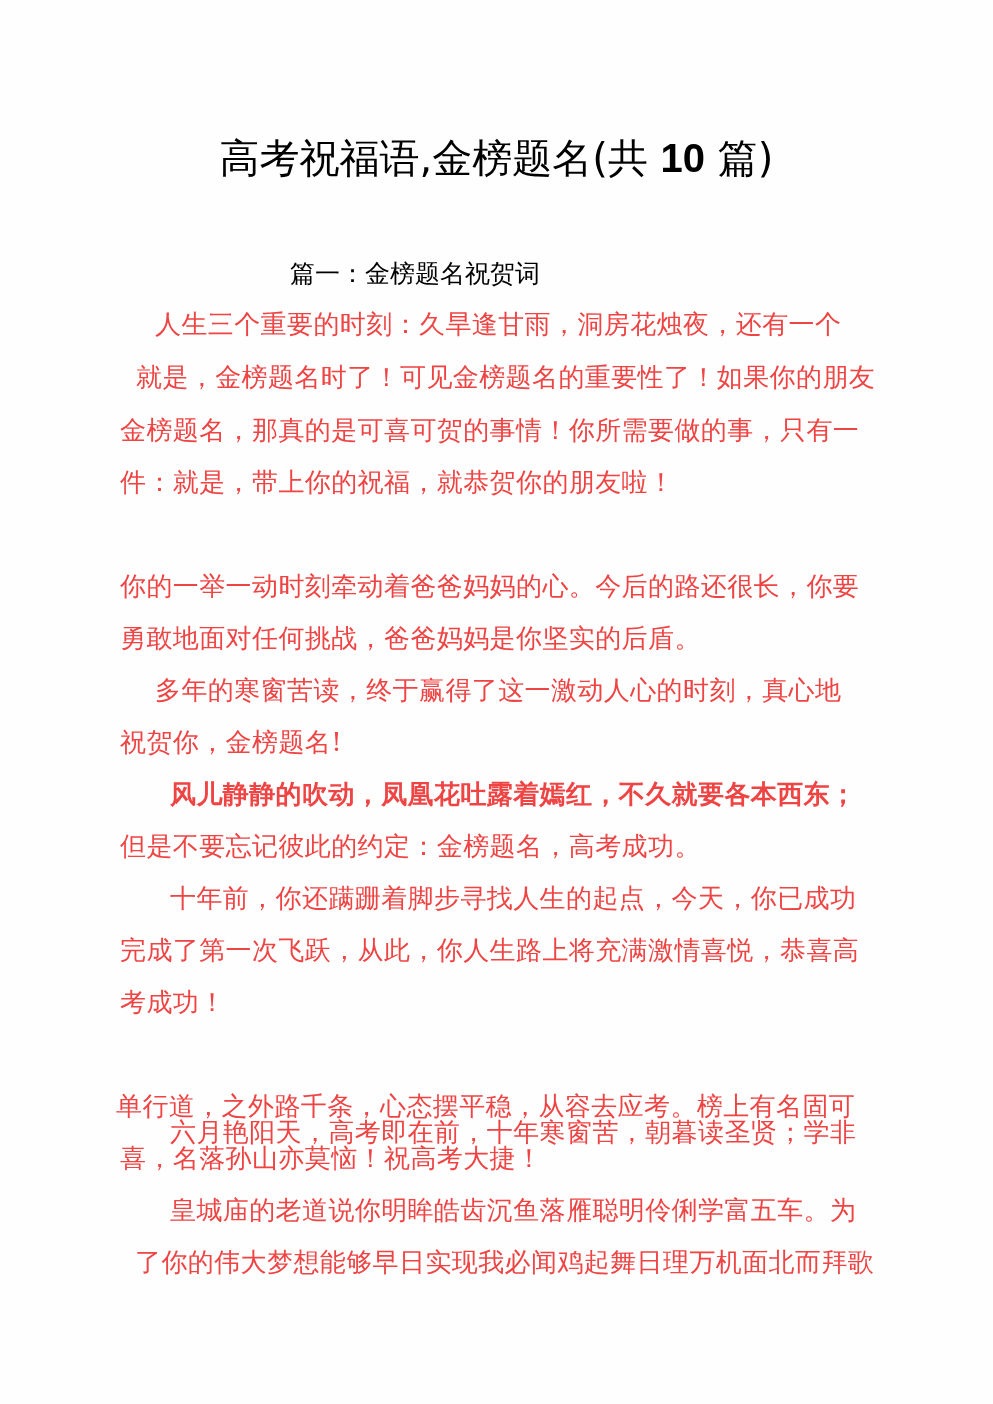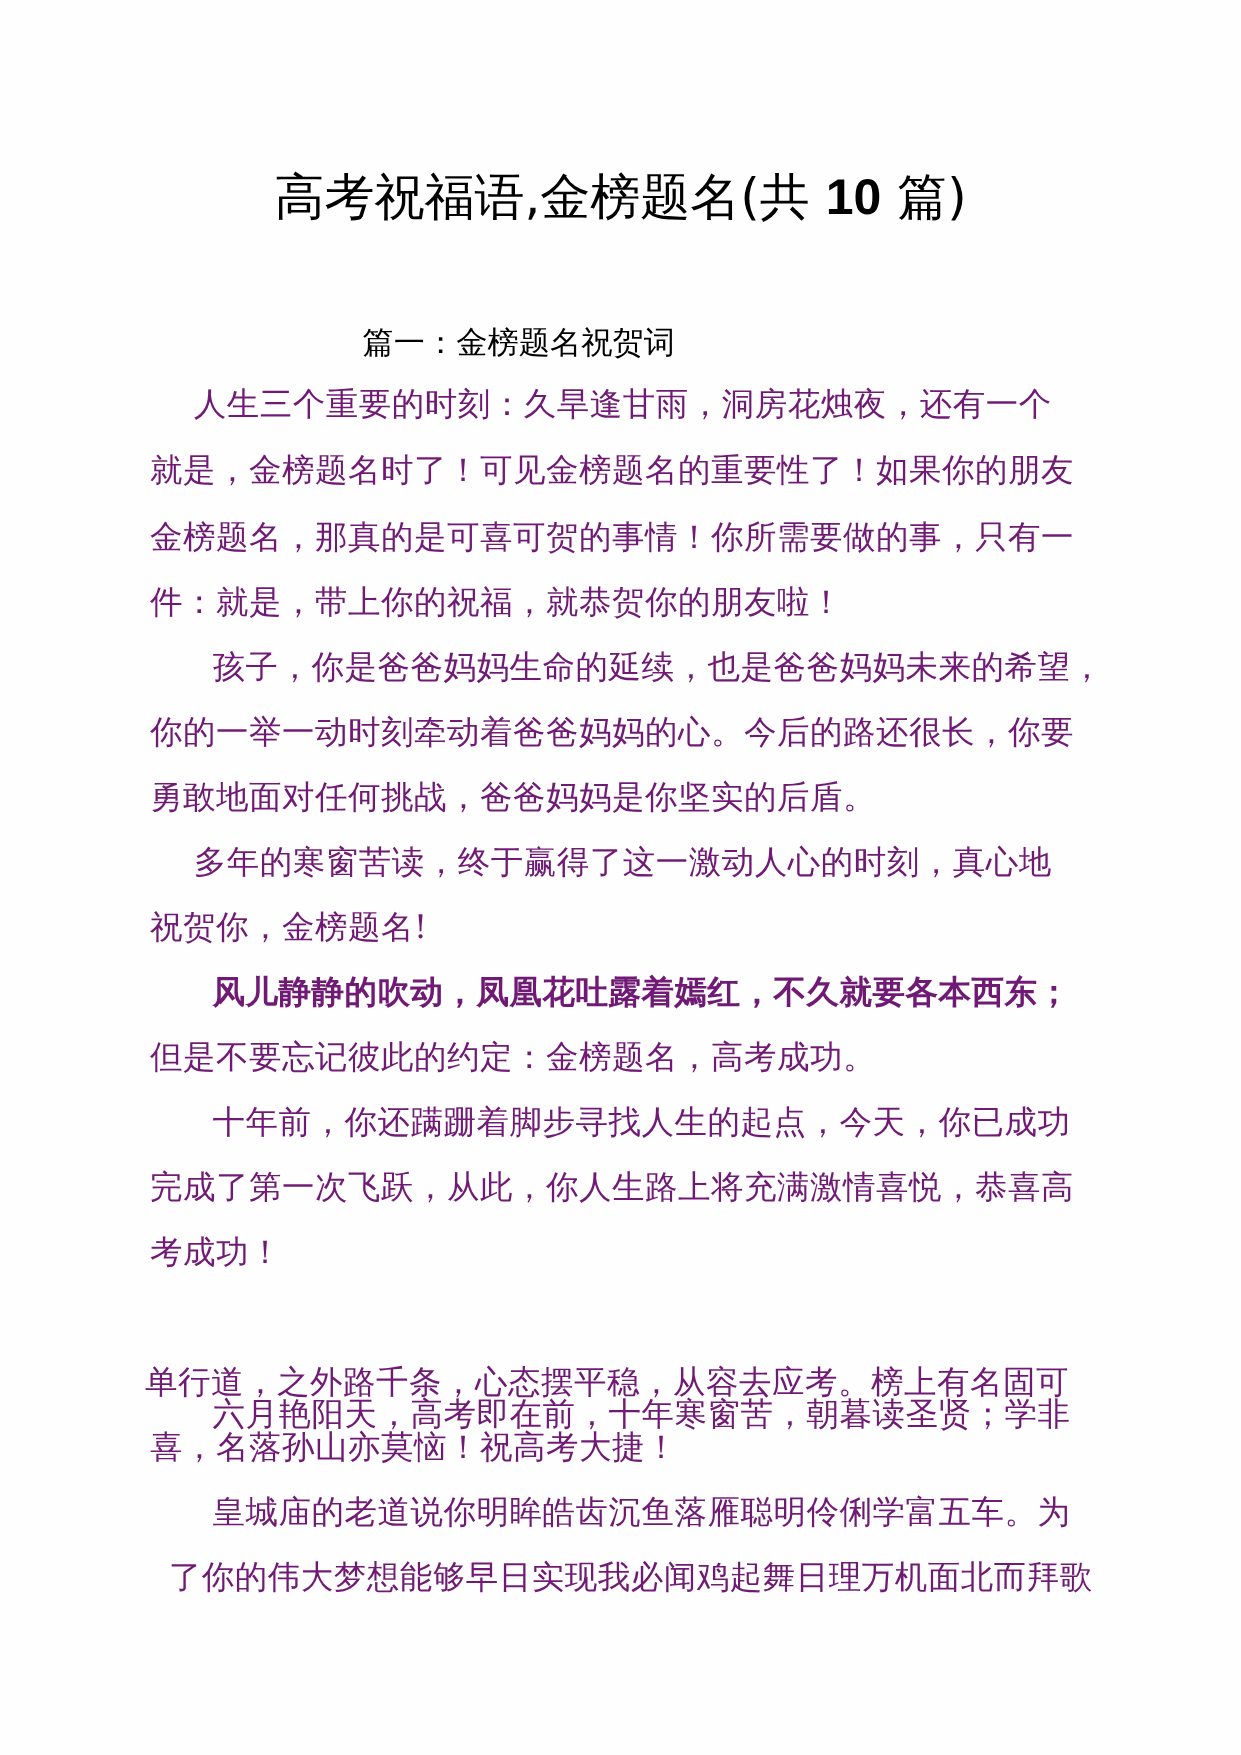--- a/index.html
+++ b/index.html
@@ -11,40 +11,39 @@
     font-size: 40px; line-height: 60px; color: #000; white-space: nowrap;
   }
   .title .num { font-weight: bold; font-family: "Liberation Sans", sans-serif; }
   .subtitle {
     position: absolute; left: 290px; top: 256px;
     font-family: "DejaVu Serif", serif; font-size: 25px; line-height: 36px;
     color: #000; white-space: nowrap;
   }
   .line {
     position: absolute; font-family: "DejaVu Serif", serif;
-    font-size: 26px; line-height: 36px; color: #701a75; white-space: nowrap;
+    font-size: 26px; line-height: 36px; color: #ef4444; white-space: nowrap;
     letter-spacing: 0.4px;
   }
 </style>
 </head>
 <body>
 
 <div class="page">
   <div class="title">
     <span>高考祝福语,金榜题名(共 </span><span class="num">10</span><span> 篇)</span>
   </div>
 
   <div class="subtitle">篇一：金榜题名祝贺词</div>
 
   <div class="line" style="left:155px; top:306px;">人生三个重要的时刻：久旱逢甘雨，洞房花烛夜，还有一个</div>
-  <div class="line" style="left:120px; top:359px;">就是，金榜题名时了！可见金榜题名的重要性了！如果你的朋友</div>
+  <div class="line" style="left:136px; top:359px;">就是，金榜题名时了！可见金榜题名的重要性了！如果你的朋友</div>
   <div class="line" style="left:120px; top:412px;">金榜题名，那真的是可喜可贺的事情！你所需要做的事，只有一</div>
   <div class="line" style="left:120px; top:464px;">件：就是，带上你的祝福，就恭贺你的朋友啦！</div>
 
-  <div class="line" style="left:170px; top:516px;">孩子，你是爸爸妈妈生命的延续，也是爸爸妈妈未来的希望，</div>
   <div class="line" style="left:120px; top:568px;">你的一举一动时刻牵动着爸爸妈妈的心。今后的路还很长，你要</div>
   <div class="line" style="left:120px; top:620px;">勇敢地面对任何挑战，爸爸妈妈是你坚实的后盾。</div>
 
   <div class="line" style="left:120px; top:724px;">祝贺你，金榜题名!</div>
   <div class="line" style="left:155px; top:672px;">多年的寒窗苦读，终于赢得了这一激动人心的时刻，真心地</div>
 
   <div class="line" style="left:170px; top:776px;font-weight:bold;">风儿静静的吹动，凤凰花吐露着嫣红，不久就要各本西东；</div>
   <div class="line" style="left:120px; top:828px;">但是不要忘记彼此的约定：金榜题名，高考成功。</div>
 
   <div class="line" style="left:170px; top:880px;">十年前，你还蹒跚着脚步寻找人生的起点，今天，你已成功</div>

